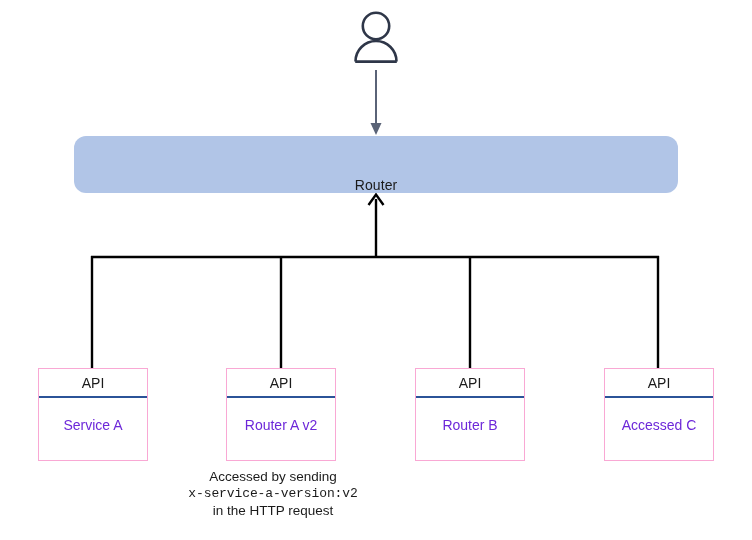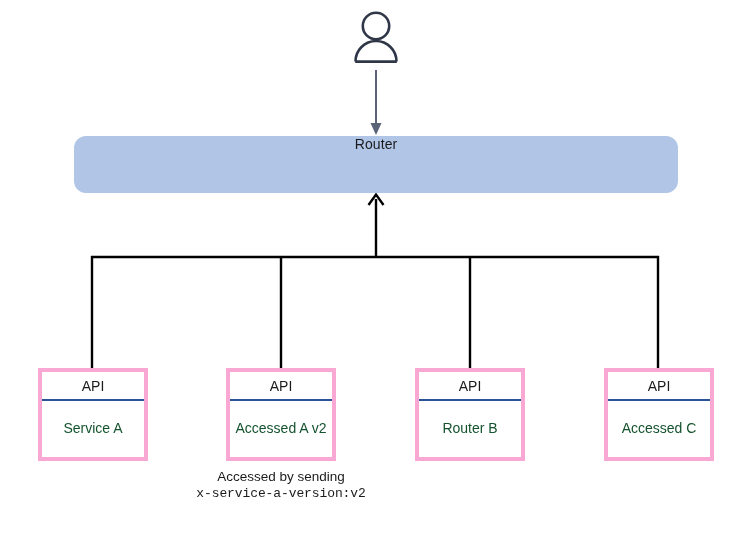--- a/index.html
+++ b/index.html
@@ -40,36 +40,36 @@
   
   #router-box {
     position: absolute;
     left: 74px;
     top: 136px;
     width: 604px;
     height: 57px;
     background: #b1c5e7;
     border-radius: 12px;
     display: flex;
-    align-items: flex-start;
+    align-items: flex-end;
     justify-content: center;
   }
   #router-label {
     font-size: 14px;
     color: #1b1b1b;
     letter-spacing: .1px;
   }
 
   
   .api-box {
     position: absolute;
     width: 110px;
     height: 93px;
     background: #ffffff;
-    border: 4px solid #f9a8d4;
+    border: 1px solid #f9a8d4;
     box-sizing: border-box;
   }
   .api-box-header {
     height: 29px;
     border-bottom: 2px solid #2b5398;
     display: flex;
     align-items: center;
     justify-content: center;
     box-sizing: border-box;
   }
@@ -80,33 +80,33 @@
   .api-box-body {
     height: 62px;
     display: flex;
     align-items: center;
     justify-content: center;
     box-sizing: border-box;
     padding-bottom: 8px;
   }
   .api-box-body-label {
     font-size: 14px;
-    color: #14532d;
+    color: #6d28d9;
     text-align: center;
   }
 
   #api-box-0 { left: 38px;  top: 368px; }
   #api-box-1 { left: 226px; top: 368px; }
   #api-box-2 { left: 415px; top: 368px; }
   #api-box-3 { left: 604px; top: 368px; }
 
   
   #caption {
     position: absolute;
-    left: 181px;
+    left: 173px;
     top: 468px;
     width: 200px;
     text-align: center;
     line-height: 17px;
   }
   .caption-line {
     font-size: 13.5px;
     color: #1b1b1b;
     display: block;
   }
@@ -160,21 +160,21 @@
     <div class="api-box-body">
       <span class="api-box-body-label">Service A</span>
     </div>
   </div>
 
   <div class="api-box" id="api-box-1">
     <div class="api-box-header">
       <span class="api-box-header-label">API</span>
     </div>
     <div class="api-box-body">
-      <span class="api-box-body-label">Accessed A v2</span>
+      <span class="api-box-body-label">Router A v2</span>
     </div>
   </div>
 
   <div class="api-box" id="api-box-2">
     <div class="api-box-header">
       <span class="api-box-header-label">API</span>
     </div>
     <div class="api-box-body">
       <span class="api-box-body-label">Router B</span>
     </div>
@@ -185,15 +185,16 @@
       <span class="api-box-header-label">API</span>
     </div>
     <div class="api-box-body">
       <span class="api-box-body-label">Accessed C</span>
     </div>
   </div>
 
   <div id="caption">
     <span class="caption-line">Accessed by sending</span>
     <span class="caption-line mono">x-service-a-version:v2</span>
+    <span class="caption-line">in the HTTP request</span>
   </div>
 
 </div>
 
 </body></html>

